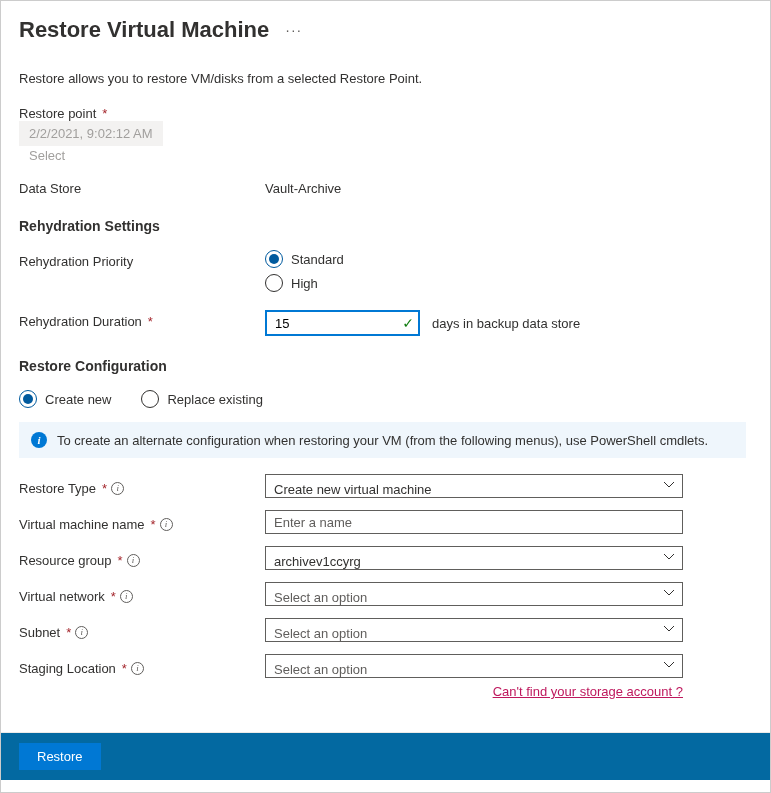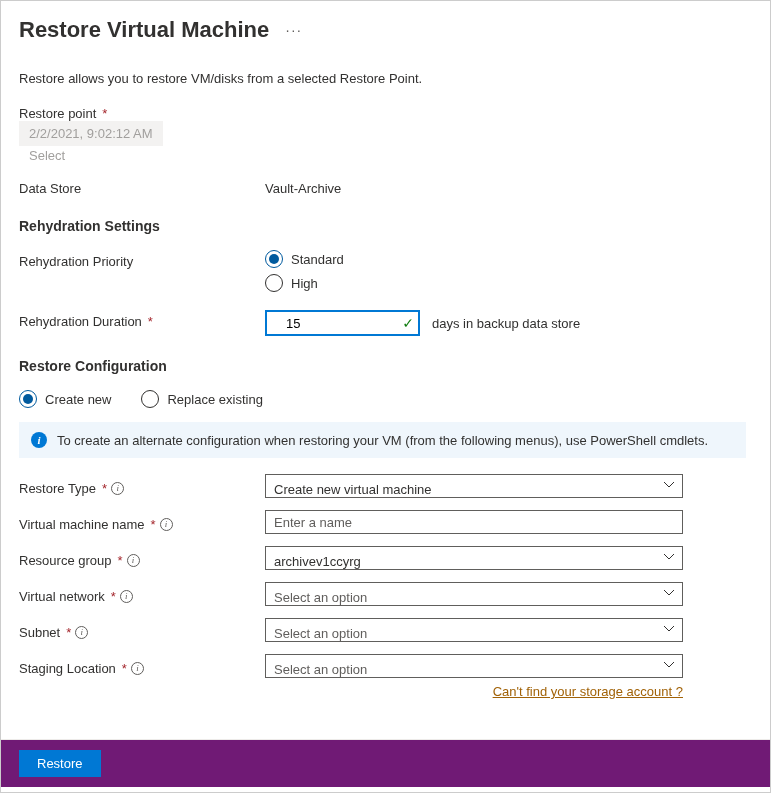--- a/index.html
+++ b/index.html
@@ -36,21 +36,21 @@
       display: inline-flex; align-items:center; justify-content:center; margin-right: 8px;
       flex-shrink:0;
     }
     .radio-outer.selected { border-color: #005a9e; }
     .radio-inner { width: 10px; height: 10px; border-radius: 50%; background: #005a9e; display:none; }
     .radio-outer.selected .radio-inner { display:block; }
     .radio-label { font-size: 13px; }
     .radio-row-inline { display:flex; align-items:center; gap: 30px; margin-top:6px; margin-bottom:10px; }
     .duration-wrap { display: flex; align-items:center; gap: 12px; }
     .duration-input {
-      width: 155px; height: 26px; border: 2px solid #0078d4; padding: 0 26px 0 19px;
+      width: 155px; height: 26px; border: 2px solid #0078d4; padding: 0 26px 0 8px;
       font-size: 13px; outline: none; position:relative;
     }
     .duration-box { position:relative; width:155px; }
     .check-icon { position:absolute; right:6px; top:50%; transform:translateY(-50%); color:#107c10; font-size:14px; pointer-events:none; }
     .suffix { font-size: 13px; color: #323130; }
     .info-banner {
       background: #eff6fc; display:flex; align-items:center; gap:10px;
       padding: 10px 12px; margin: 14px 0 16px; font-size: 13px;
     }
     .info-icon {
@@ -69,26 +69,26 @@
     .select-wrap { position:relative; width:418px; }
     .chevron { position:absolute; right:8px; top:50%; transform:translateY(-50%); pointer-events:none; }
     .chevron svg { width:12px; height:12px; }
     .option-text.placeholder { color:#605e5c; }
     .info-circle {
       width:13px; height:13px; border-radius:50%; border:1px solid #605e5c;
       display:inline-flex; align-items:center; justify-content:center;
       font-size:9px; font-style:italic; font-family:Georgia,serif; color:#605e5c;
       cursor:default; flex-shrink:0;
     }
-    .link { color:#a16207; font-size:13px; text-decoration:underline; cursor:pointer; }
+    .link { color:#be185d; font-size:13px; text-decoration:underline; cursor:pointer; }
     .link-row { text-align:right; max-width:664px; margin-top:-6px; }
     .footer {
-      position:absolute; bottom:5px; left:0; right:0; height:48px;
+      position:absolute; bottom:12px; left:0; right:0; height:48px;
       border-top:1px solid #edebe9; display:flex; align-items:center; padding:0 18px;
-      background:#701a75;
+      background:#0369a1;
     }
     .primary-btn {
       background:#0078d4; color:#fff; border:none; padding: 6px 18px;
       font-size:13px; cursor:pointer;
     }
     .rp-block { margin-bottom: 14px; flex-direction: column; }
   </style>
 </head>
 <body>
 

